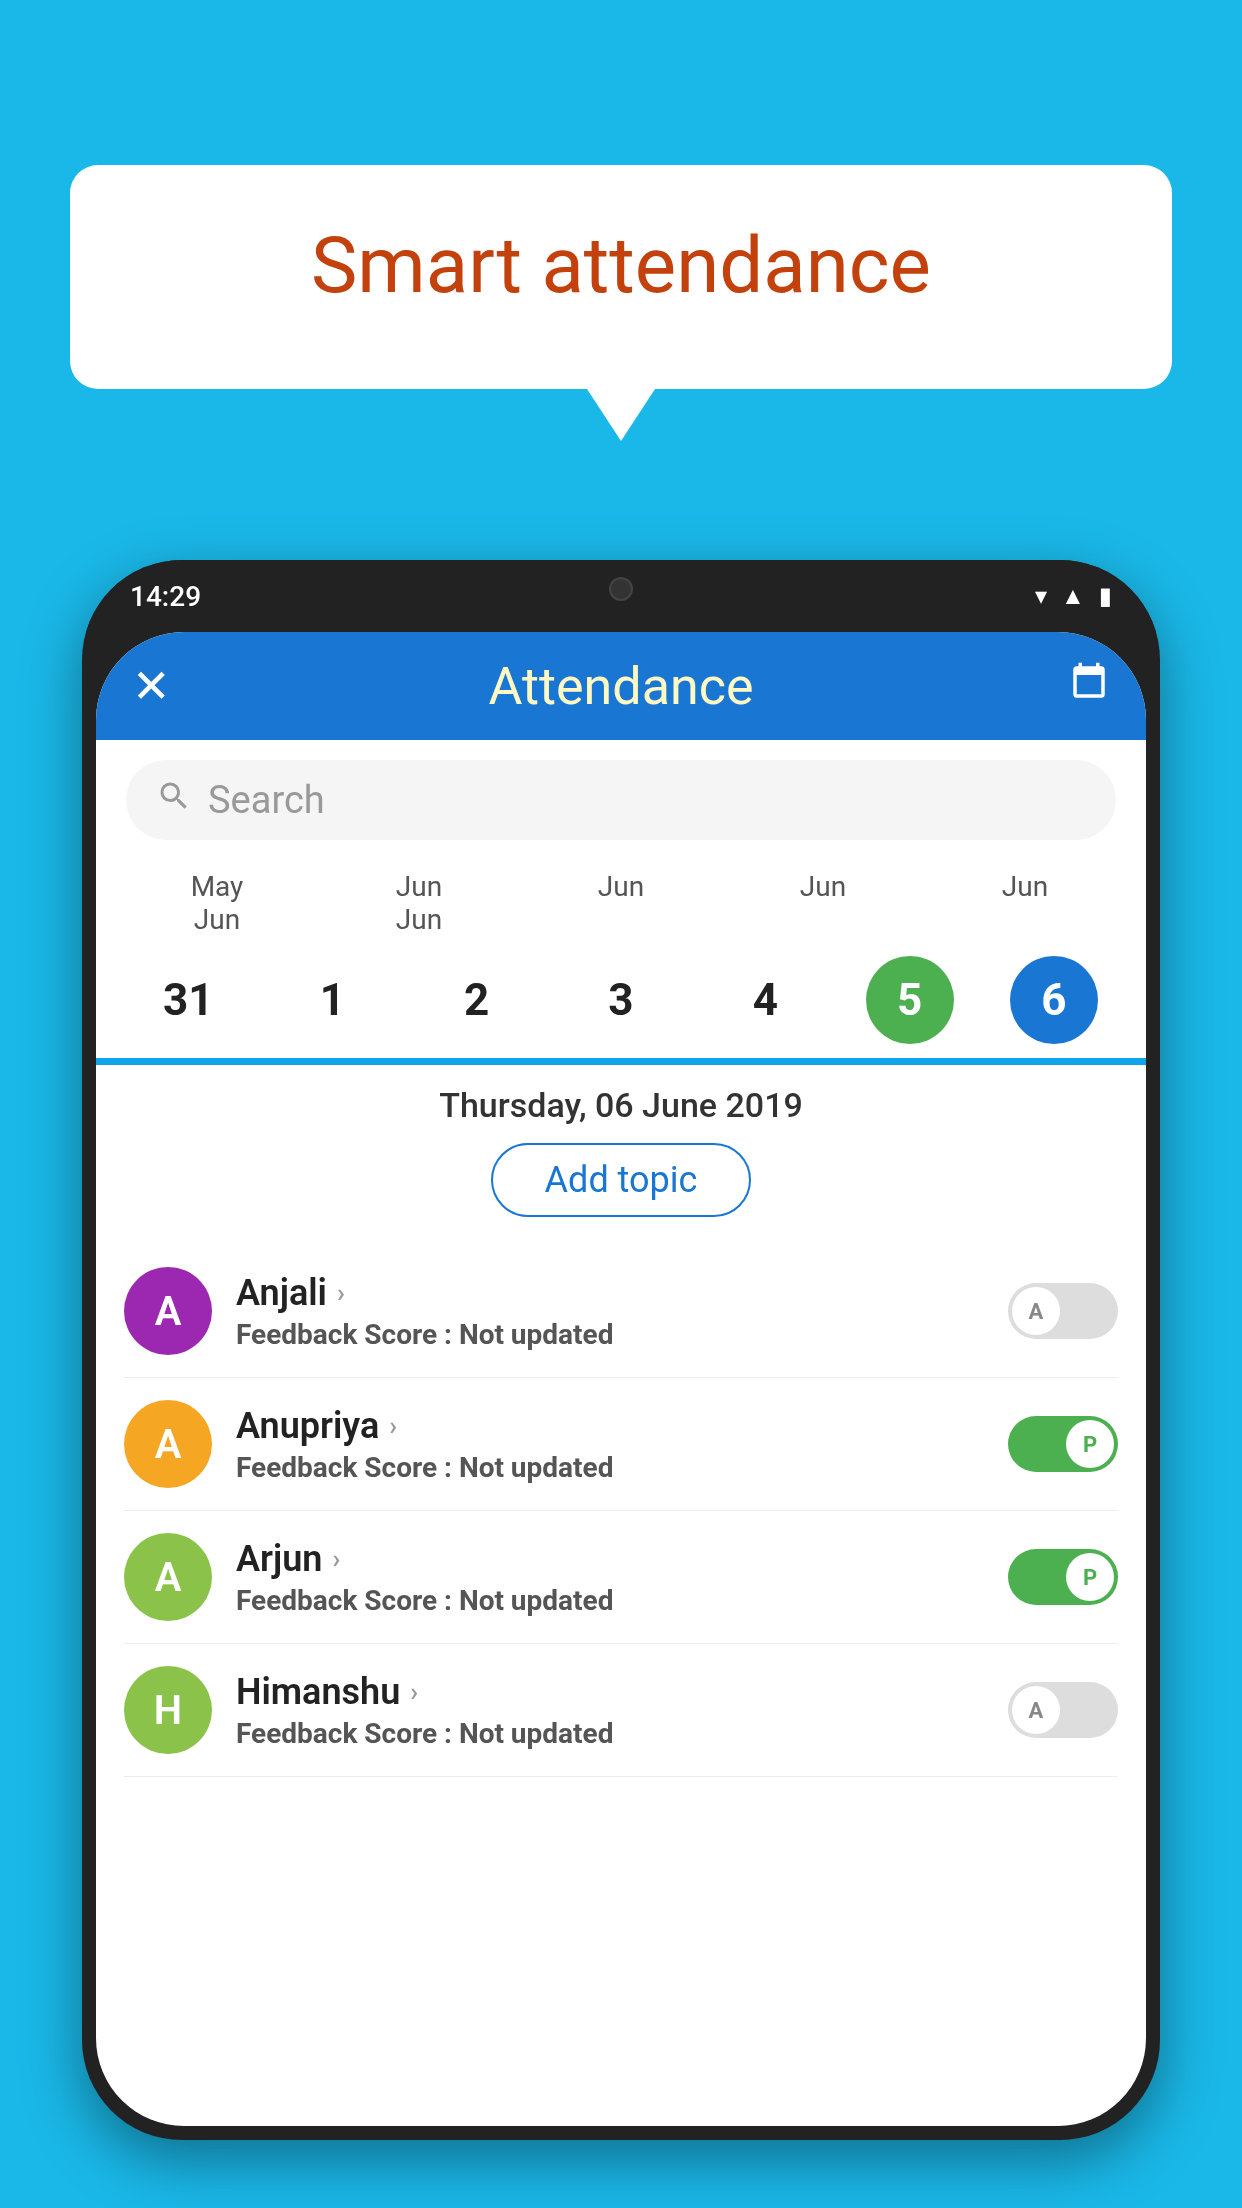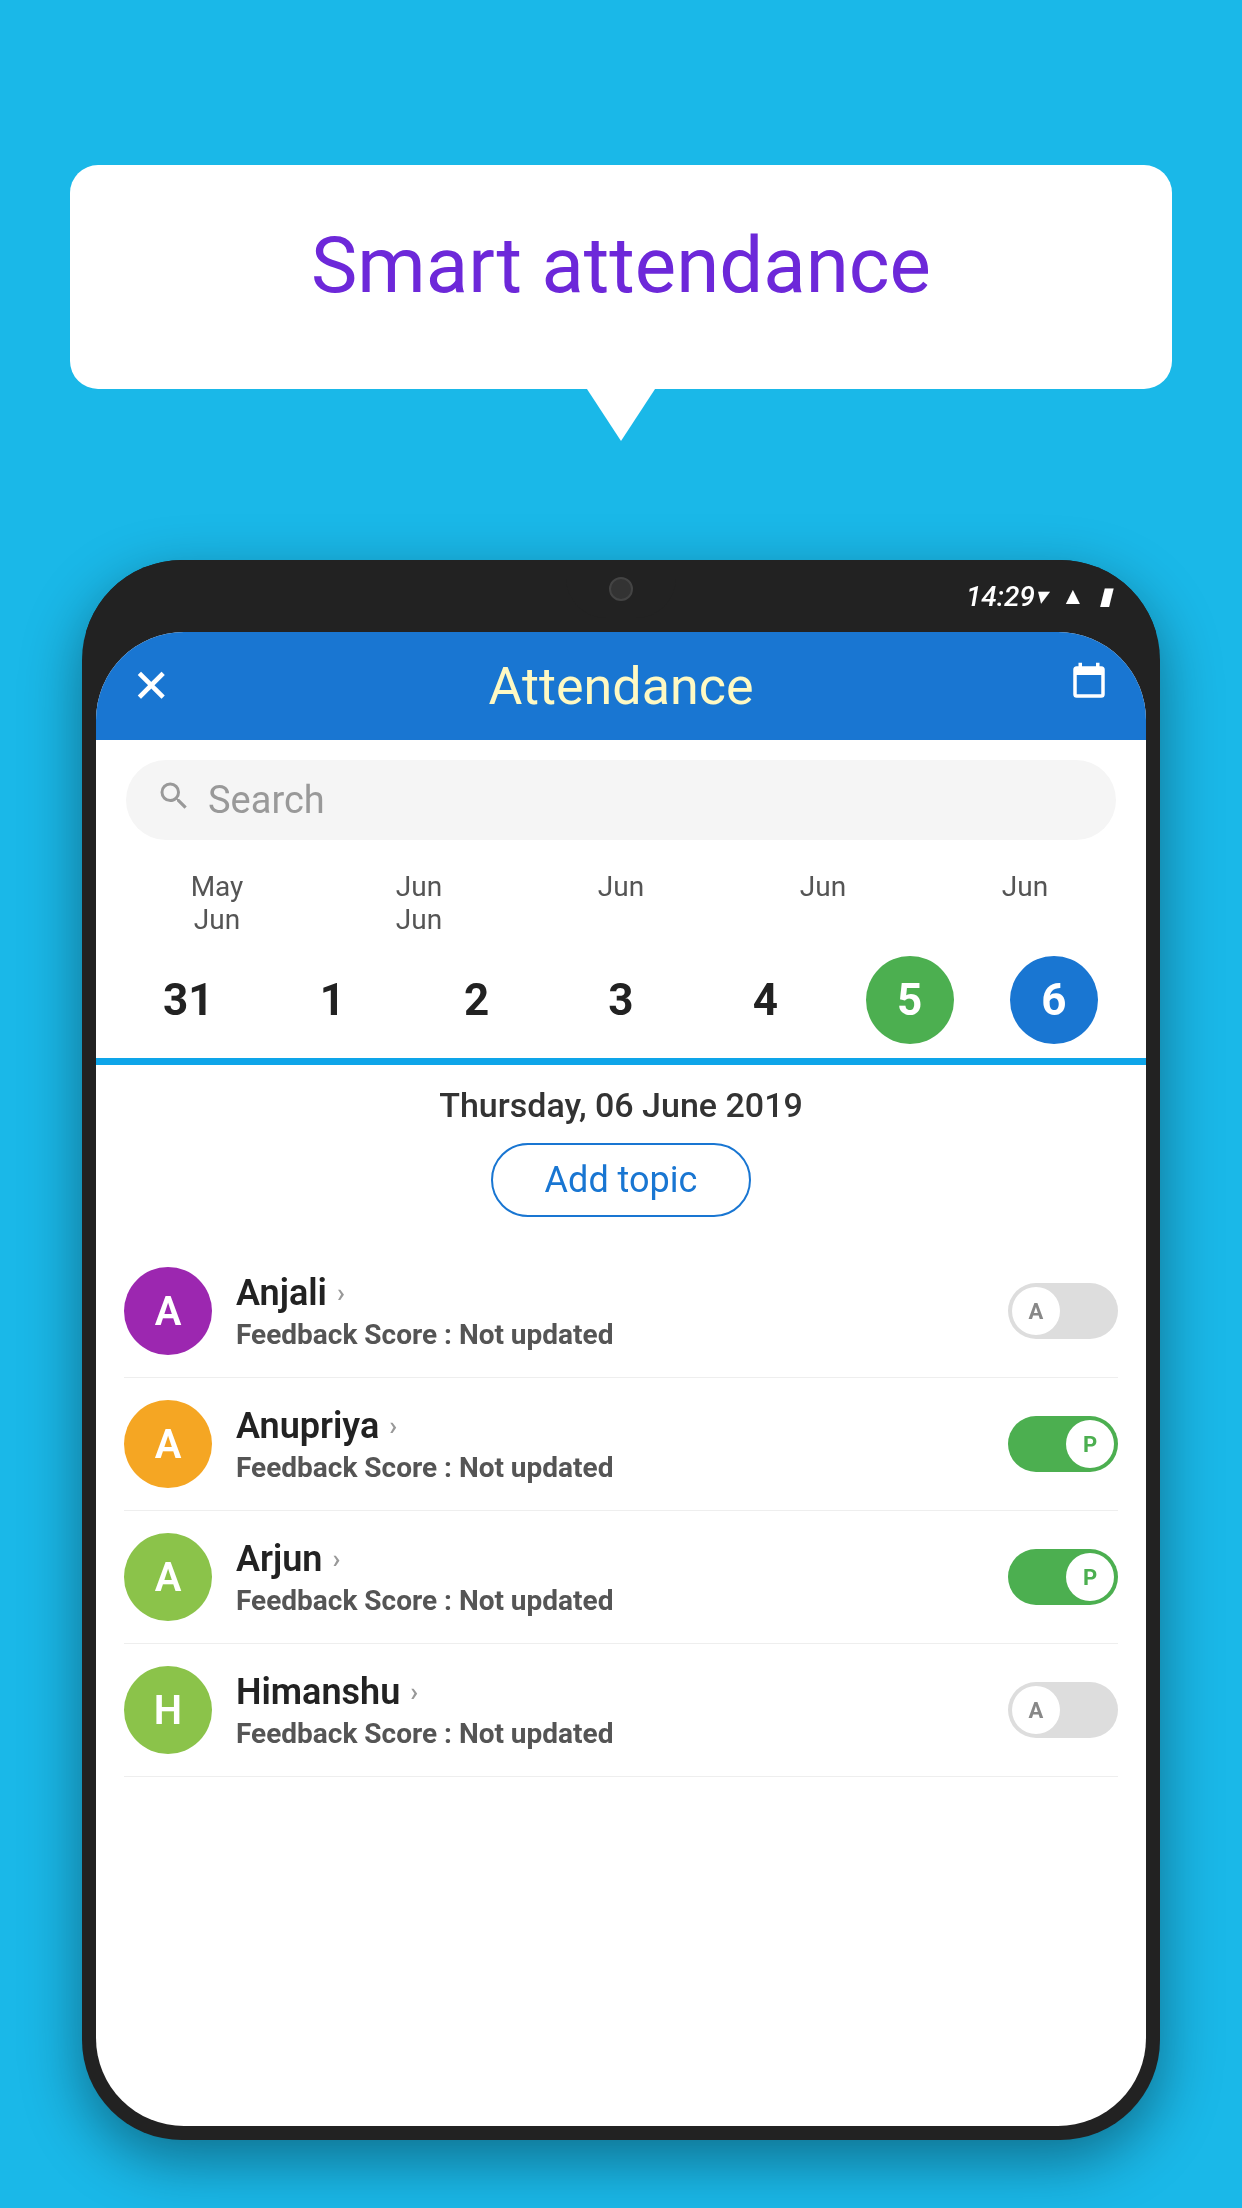--- a/index.html
+++ b/index.html
@@ -33,21 +33,21 @@
       transform: translateX(-50%);
       width: 0;
       height: 0;
       border-left: 36px solid transparent;
       border-right: 36px solid transparent;
       border-top: 55px solid white;
     }
 
     .bubble-title {
       font-size: 78px;
-      color: #6d28d9;
+      color: #c2410c;
       font-weight: 400;
       margin-bottom: 18px;
     }
 
     .bubble-subtitle {
       font-size: 38px;
       color: #888;
       font-weight: 300;
     }
 
@@ -73,24 +73,23 @@
     
     .phone-top {
       position: absolute;
       top: 0;
       left: 0;
       right: 0;
       height: 72px;
       background: #222;
       display: flex;
       align-items: center;
-      justify-content: flex-end;
+      justify-content: space-between;
       padding: 0 48px;
       z-index: 10;
-      font-style: italic;
     }
 
     .status-time {
       color: white;
       font-size: 28px;
       font-weight: 500;
     }
 
     .status-icons {
       display: flex;

